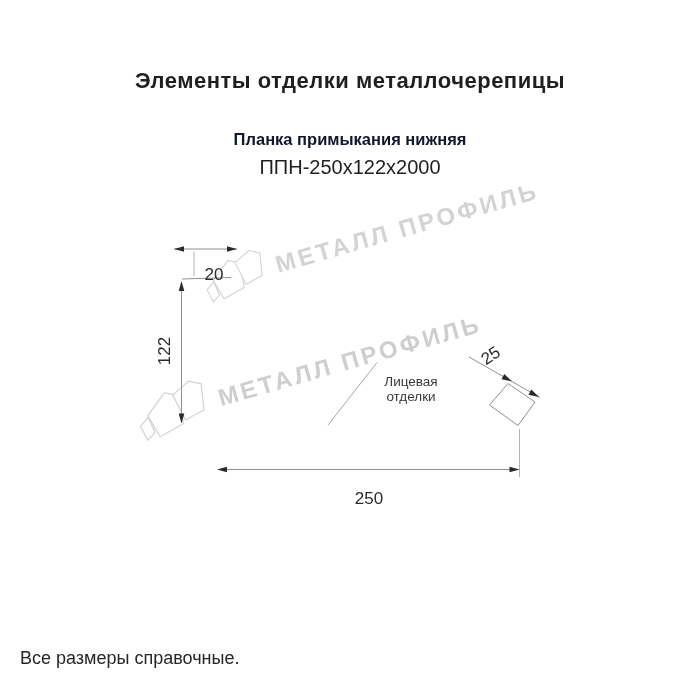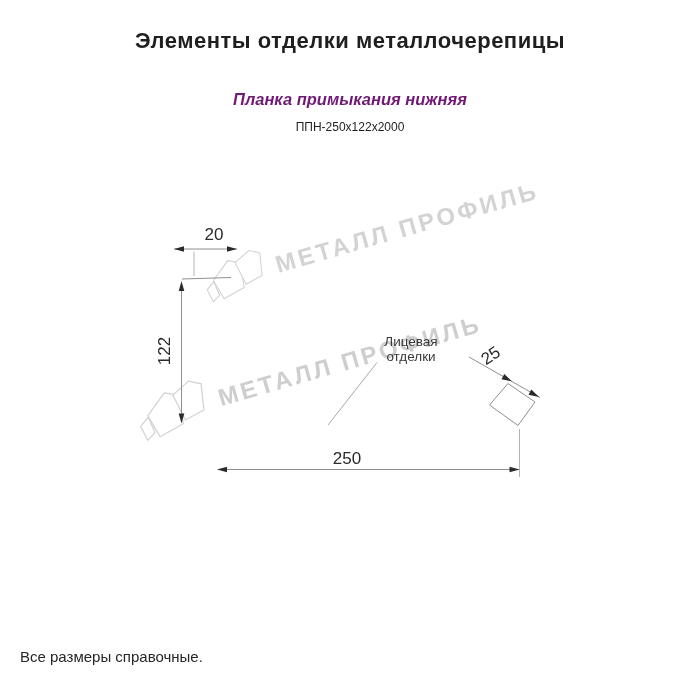--- a/index.html
+++ b/index.html
@@ -1,55 +1,55 @@
 <!DOCTYPE html>
 <html><head>
 <meta charset="utf-8">
 <style>
   html,body{margin:0;padding:0;background:#fff;}
   .page{
     position:relative;width:700px;height:700px;background:#ffffff;overflow:hidden;
     font-family:"Liberation Sans","DejaVu Sans",sans-serif;color:#222;
   }
   .abs{position:absolute;}
-  .ctr{transform:translate(-50%,-50%);}
+  .ctr{transform:translate(-50%,-50%);margin-top:40px;}
   .title{
     left:350px;top:41px;font-size:22px;font-weight:700;letter-spacing:.5px;
     white-space:nowrap;color:#1f1f1f;
   }
   .subtitle{
-    left:350px;top:99px;font-size:16.5px;font-weight:700;white-space:nowrap;color:#701a75;font-style:italic;
+    left:350px;top:99px;font-size:16.5px;font-weight:700;white-space:nowrap;color:#0f172a;
   }
   .model{
-    left:350px;top:127px;font-size:12px;font-weight:400;white-space:nowrap;color:#1f1f1f;
+    left:350px;top:127px;font-size:20px;font-weight:400;white-space:nowrap;color:#1f1f1f;
   }
   .dim-label{
     font-size:17px;color:#2a2a2a;white-space:nowrap;
   }
   .dim-20{left:214px;top:235px;}
   .dim-122{left:165px;top:351px;transform:translate(-50%,-50%) rotate(-90deg);}
-  .dim-250{left:347px;top:459px;}
+  .dim-250{left:369px;top:459px;}
   .dim-25{left:491px;top:356px;transform:translate(-50%,-50%) rotate(-34deg);}
   .face-label{
     left:411px;top:349px;font-size:13.5px;line-height:15px;color:#3a3a3a;
     text-align:center;white-space:nowrap;
   }
   .watermark{
     display:flex;align-items:center;gap:9px;transform-origin:0 50%;
     pointer-events:none;
   }
   .wm-1{left:204px;top:258px;height:56px;transform:rotate(-16deg);}
   .wm-2{left:137px;top:392px;height:60px;transform:rotate(-16deg);}
   .wm-text{
     font-size:24px;font-weight:700;letter-spacing:3px;color:#cccccc;
     opacity:.85;white-space:nowrap;
   }
   .wm-2 .wm-text{color:#c6c6c6;}
   .footer{
-    left:20px;font-size:15px;color:#262626;white-space:nowrap;
+    left:20px;font-size:18px;color:#262626;white-space:nowrap;
   }
   .footer-1{top:648px;}
   .footer-2{top:668px;}
   svg.draw{left:0;top:0;pointer-events:none;}
   .thin{stroke:#909090;stroke-width:1;fill:none;}
   .xline{stroke:#b3b3b3;stroke-width:1;fill:none;}
   .ghost{stroke:#a8a8a8;stroke-width:1;fill:none;}
   .arrow{fill:#2a2a2a;stroke:none;}
   .wm-icon{stroke:#d2d2d2;stroke-width:1.6;fill:#ffffff;}
 </style>

